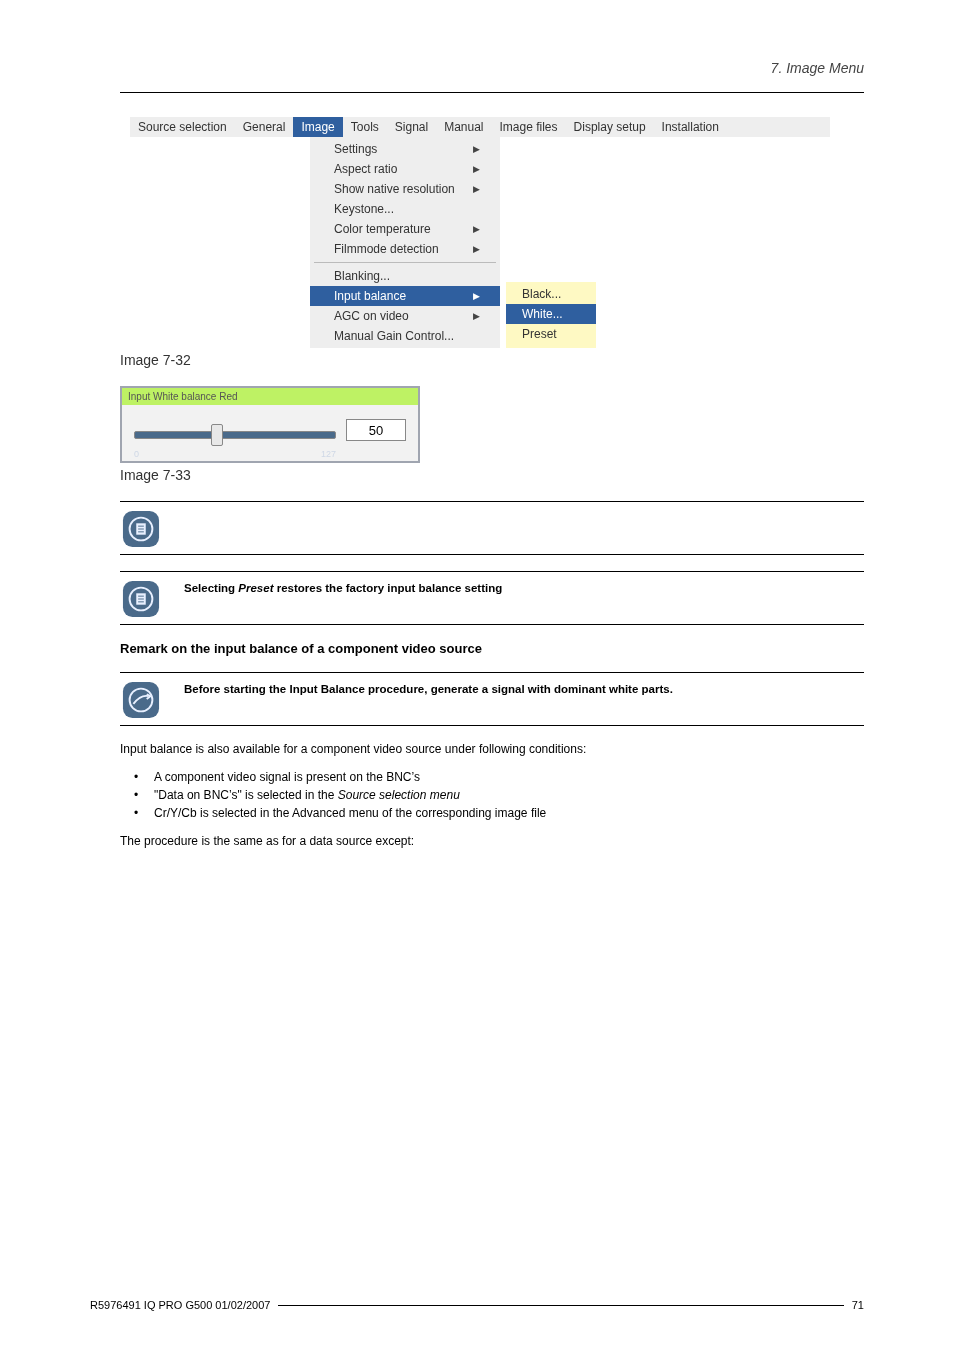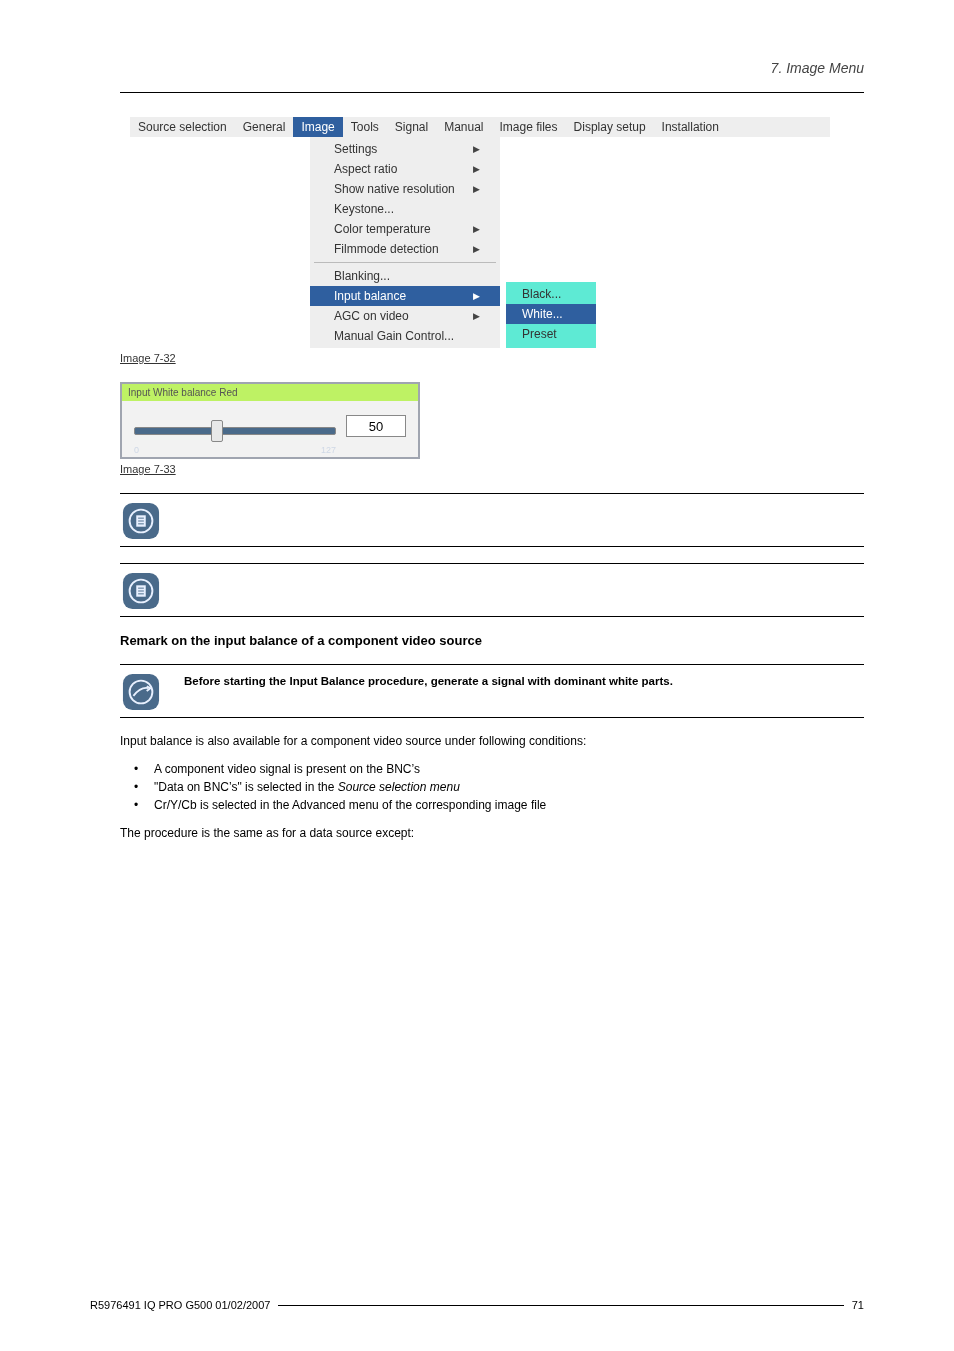--- a/index.html
+++ b/index.html
@@ -77,45 +77,44 @@
   .dropdown .sep {
     border-top: 1px solid #bbb;
     margin: 3px 4px;
   }
   .arrow {
     font-size: 9px;
     color: #444;
   }
   .item.highlight .arrow { color: #fff; }
   .submenu {
-    background: #5eead4;
+    background: #fef9c3;
     width: 90px;
     display: flex;
     flex-direction: column;
     padding: 2px 0;
     align-self: flex-end;
     margin-left: 6px;
     height: 66px;
   }
   .submenu .subitem {
     padding: 3px 10px 3px 16px;
     font-size: 12px;
     color: #333;
     cursor: default;
   }
   .submenu .subitem.highlight {
     background: #2f5f9f;
     color: #fff;
   }
   .caption {
-    font-size: 11px;
+    font-size: 14px;
     color: #333;
     margin-top: 4px;
     margin-bottom: 18px;
-    text-decoration: underline;
   }
   .slider-panel {
     width: 300px;
     border: 2px solid #a0a5b0;
     background: #f2f2f2;
   }
   .slider-title {
     background: #bef264;
     font-size: 10px;
     color: #555;
@@ -332,20 +331,23 @@
 
   <div class="note-section">
     <svg class="note-icon" viewBox="0 0 40 40">
       <rect x="1" y="1" width="38" height="38" rx="10" fill="#4a6a8a"></rect>
       <circle cx="20" cy="20" r="12" fill="none" stroke="#e8f0ff" stroke-width="2"></circle>
       <rect x="15" y="14" width="10" height="12" fill="#e8f0ff"></rect>
       <line x1="17" y1="17" x2="23" y2="17" stroke="#4a6a8a" stroke-width="1"></line>
       <line x1="17" y1="20" x2="23" y2="20" stroke="#4a6a8a" stroke-width="1"></line>
       <line x1="17" y1="23" x2="23" y2="23" stroke="#4a6a8a" stroke-width="1"></line>
     </svg>
+    <div class="note-text">
+      <span>Selecting </span><em>Preset</em><span> restores the factory input balance setting</span>
+    </div>
   </div>
 
   <div class="section-heading">Remark on the input balance of a component video source</div>
 
   <div class="note-section">
     <svg class="note-icon" viewBox="0 0 40 40">
       <rect x="1" y="1" width="38" height="38" rx="10" fill="#4a6a8a"></rect>
       <circle cx="20" cy="20" r="12" fill="none" stroke="#e8f0ff" stroke-width="2"></circle>
       <path d="M 12 24 Q 20 14 28 16" fill="none" stroke="#e8f0ff" stroke-width="2"></path>
       <path d="M 26 14 L 30 16 L 26 19" fill="none" stroke="#e8f0ff" stroke-width="2"></path>

